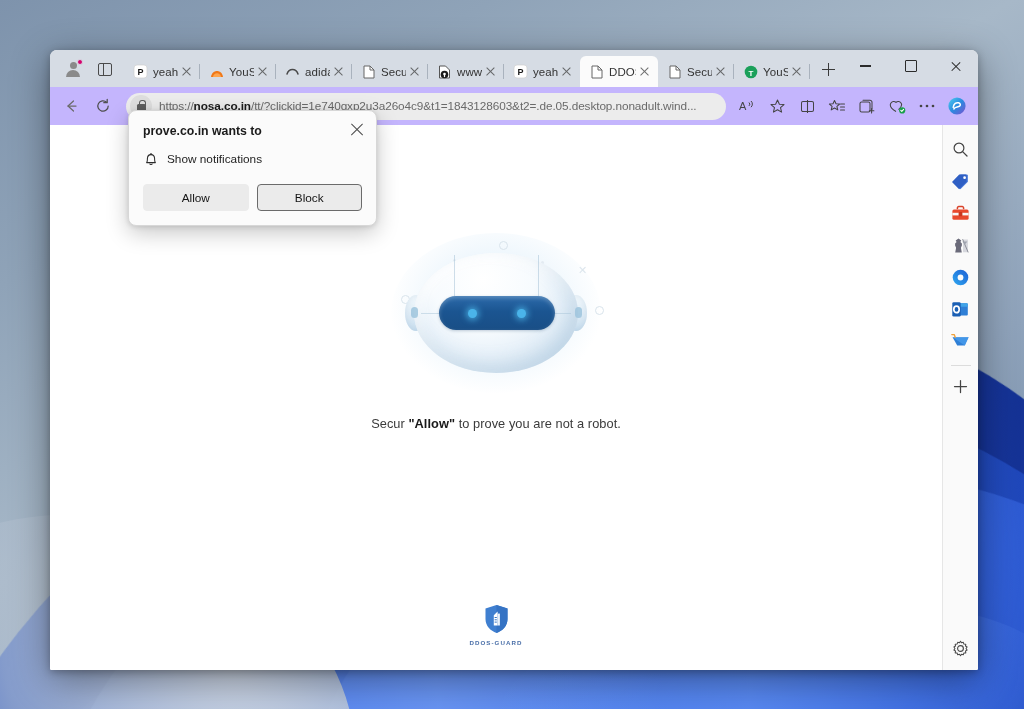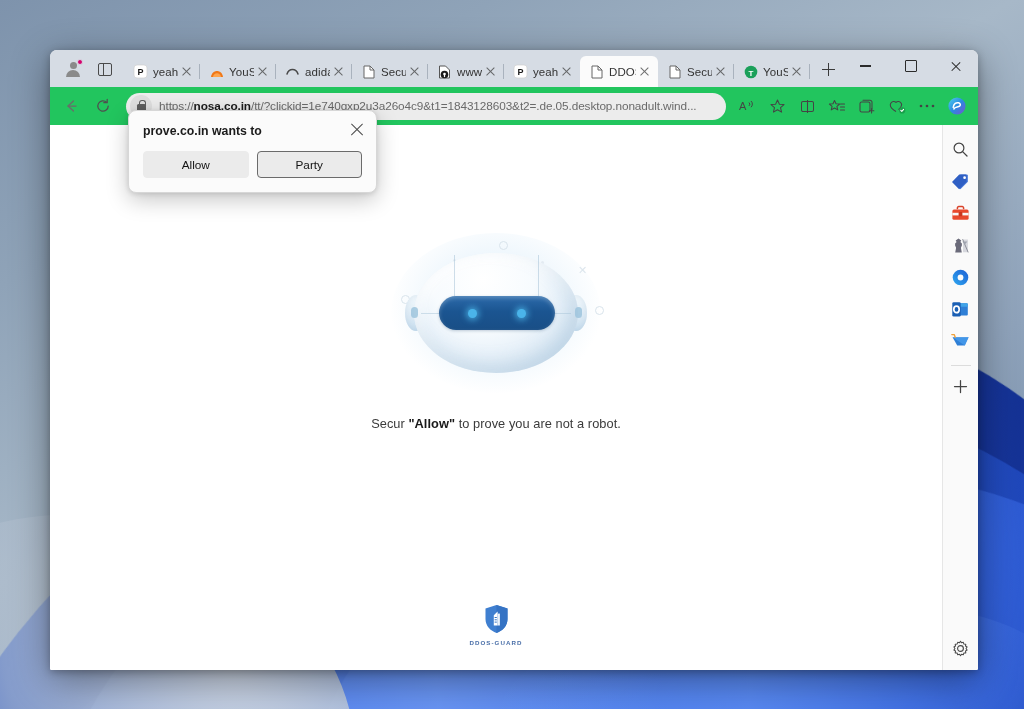--- a/index.html
+++ b/index.html
@@ -221,21 +221,21 @@
   .wc-close:before, .wc-close:after {
     content:""; position: absolute; left: 17px; top: 15.5px;
     width: 12px; height: 1.2px; background: #2b2b2b;
   }
   .wc-close:before { transform: rotate(45deg); }
   .wc-close:after  { transform: rotate(-45deg); }
 
   
   .toolbar {
     height: 38px;
-    background: #22c55e;
+    background: #c4b5fd;
     display: flex;
     align-items: center;
     padding: 0 6px;
     flex: none;
   }
   .navbtn {
     width: 30px; height: 30px;
     display: flex; align-items: center; justify-content: center;
     border-radius: 5px;
     margin-right: 2px;
@@ -860,20 +860,30 @@
               <path d="M8.5 5.6 a2.9 2.9 0 1 0 0 5.8 a2.9 2.9 0 0 0 0-5.8 z" fill="none" stroke="#4a4a4a" stroke-width="1.15"></path>
               <path d="M8.5 1.3 l1 1.5 1.8-.5 .6 1.8 1.9.1 -.3 1.85 1.6 .95 -1.05 1.55 1.05 1.55 -1.6 .95 .3 1.85 -1.9 .1 -.6 1.8 -1.8-.5 -1 1.5 -1-1.5 -1.8 .5 -.6-1.8 -1.9-.1 .3-1.85 -1.6-.95 1.05-1.55 -1.05-1.55 1.6-.95 -.3-1.85 1.9-.1 .6-1.8 1.8 .5 z" fill="none" stroke="#4a4a4a" stroke-width="1.05" stroke-linejoin="round"></path>
             </svg>
         </div>
       </div>
     </div>
 
     <div class="permdialog">
       <div class="perm-close"></div>
       <div class="perm-title">prove.co.in wants to</div>
+      <div class="perm-row">
+        <span class="bell">
+          <svg width="16" height="16" viewBox="0 0 16 16">
+              <path d="M3.6 11.6 C4.6 10.5, 4.3 9.6, 4.4 7.6 C4.5 5.1, 6 3.6, 8 3.6 C10 3.6, 11.5 5.1, 11.6 7.6 C11.7 9.6, 11.4 10.5, 12.4 11.6 Z" fill="none" stroke="#2b2b2b" stroke-width="1.05" stroke-linejoin="round"></path>
+              <path d="M6.6 12.6 a1.5 1.5 0 0 0 2.8 0" fill="none" stroke="#2b2b2b" stroke-width="1.05"></path>
+              <path d="M7.2 3.4 a.85 .85 0 0 1 1.6 0" fill="none" stroke="#2b2b2b" stroke-width="1.05"></path>
+            </svg>
+        </span>
+        <span class="perm-what">Show notifications</span>
+      </div>
       <div class="perm-buttons">
         <div class="pbtn">Allow</div>
-        <div class="pbtn primary">Party</div>
+        <div class="pbtn primary">Block</div>
       </div>
     </div>
 
   </div>
 </div>
 
 </body></html>

